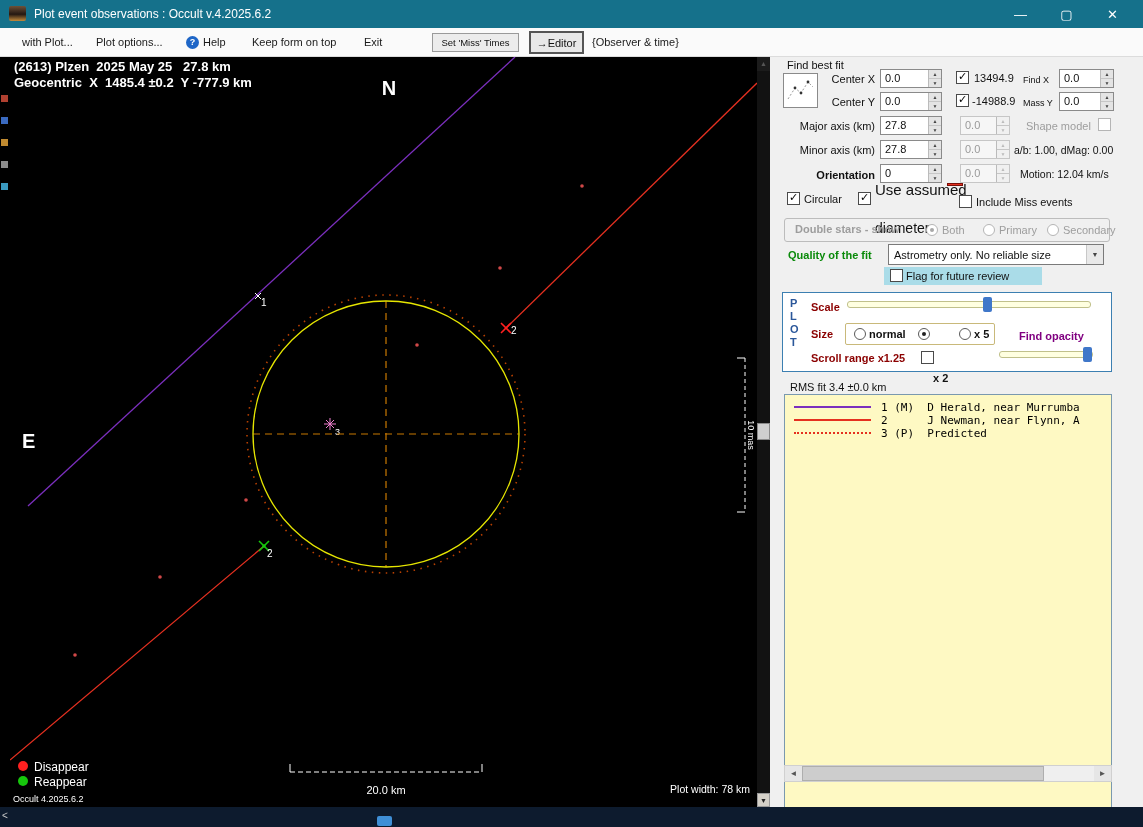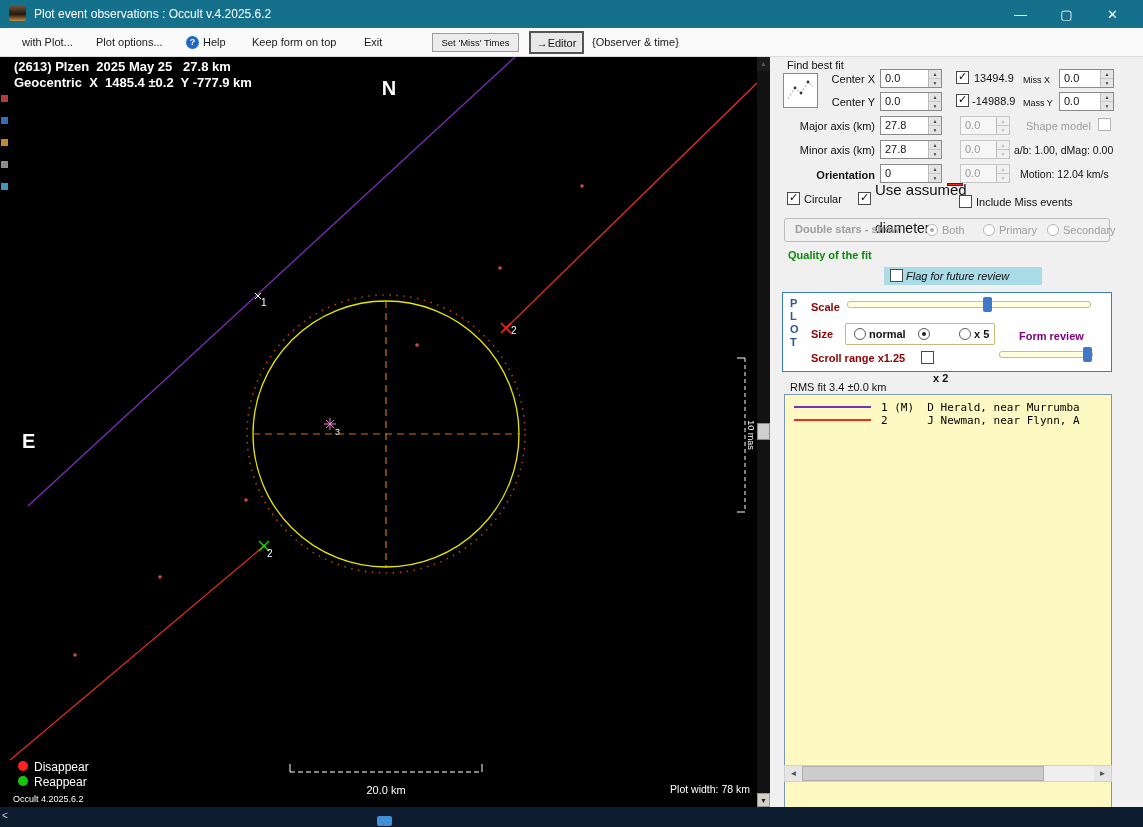--- a/index.html
+++ b/index.html
@@ -64,21 +64,21 @@
   .radio.gray { border-color:#b5b5b5; }
   .radio.gray.checked::after { background:#a8a8a8; }
 
   .groupbox { position:absolute; border:1px solid #bcbcbc; border-radius:3px; }
 
   .combo { position:absolute; height:21px; background:#fff; border:1px solid #7a7a7a; }
   .combo .cv { position:absolute; left:5px; top:4px; font-size:11px; white-space:nowrap; }
   .combo .ca { position:absolute; right:0; top:0; width:17px; height:100%; border-left:1px solid #c8c8c8; background:#e9e9e9; color:#444; font-size:7px; text-align:center; line-height:19px; }
 
   .flag-box { position:absolute; background:#aadce8; }
-  .flag-box .lbl { font-style:italic; font-weight:normal; }
+  .flag-box .lbl { font-weight:normal; }
 
   .plot-panel { position:absolute; left:12px; top:235px; width:330px; height:80px; background:#fff; border:1px solid #3c7fb1; }
   .plot-letters { position:absolute; left:7px; top:4px; display:flex; flex-direction:column; }
   .plot-letters span { font-size:11px; font-weight:bold; color:#2b579a; line-height:13px; }
   .slider { position:absolute; height:15px; }
   .slider .track { position:absolute; left:0; right:0; top:4px; height:7px; background:#ffffe0; border:1px solid #c0c08a; border-radius:3px; }
   .slider .thumb { position:absolute; top:0; width:9px; height:15px; background:#3f77c9; border-radius:2px; }
   .size-box { position:absolute; left:62px; top:30px; width:150px; height:22px; border:1px solid #c9b97a; border-radius:2px; }
   .size-box .lbl { font-weight:bold; color:#111; }
 
@@ -232,21 +232,21 @@
     <span class="lbl right" style="left:55px; top:16px; width:50px;">Center X</span>
     <span class="spin" style="left:110px; top:12px; width:62px;">
       <span class="v">0.0</span>
       <span class="btns">
           <i>▲</i>
           <i>▼</i>
         </span>
     </span>
     <span class="cb checked" style="left:186px; top:14px;"></span>
     <span class="lbl" style="left:204px; top:15px;">13494.9</span>
-    <span class="lbl small" style="left:253px; top:18px;">Miss X</span>
+    <span class="lbl small" style="left:253px; top:18px;">Find X</span>
     <span class="spin" style="left:289px; top:12px; width:55px;">
       <span class="v">0.0</span>
       <span class="btns">
           <i>▲</i>
           <i>▼</i>
         </span>
     </span>
 
     <span class="lbl right" style="left:55px; top:39px; width:50px;">Center Y</span>
     <span class="spin" style="left:110px; top:35px; width:62px;">
@@ -332,20 +332,24 @@
       <span class="lbl gray" style="left:10px; top:4px; font-weight:bold;">Double stars - show</span>
       <span class="radio gray checked" style="left:141px; top:5px;"></span>
       <span class="lbl gray" style="left:157px; top:5px;">Both</span>
       <span class="radio gray" style="left:198px; top:5px;"></span>
       <span class="lbl gray" style="left:214px; top:5px;">Primary</span>
       <span class="radio gray" style="left:262px; top:5px;"></span>
       <span class="lbl gray" style="left:278px; top:5px;">Secondary</span>
     </div>
 
     <span class="lbl green" style="left:18px; top:192px;">Quality of the fit</span>
+    <div class="combo" style="left:118px; top:187px; width:216px;">
+      <span class="cv">Astrometry only. No reliable size</span>
+      <span class="ca">▼</span>
+    </div>
     <div class="flag-box" style="left:114px; top:210px; width:158px; height:18px;">
       <span class="cb" style="left:6px; top:2px;"></span>
       <span class="lbl" style="left:22px; top:3px;">Flag for future review</span>
     </div>
 
     <div class="plot-panel">
       <div class="plot-letters">
         <span>P</span>
         <span>L</span>
         <span>O</span>
@@ -358,40 +362,44 @@
       </div>
       <span class="lbl maroon" style="left:28px; top:35px;">Size</span>
       <div class="size-box">
         <span class="radio" style="left:8px; top:4px;"></span>
         <span class="lbl" style="left:23px; top:4px; font-weight:bold;">normal</span>
         <span class="radio checked" style="left:72px; top:4px;"></span>
         <span class="lbl" style="left:87px; top:4px; font-weight:bold;margin-top:44px;">x 2</span>
         <span class="radio" style="left:113px; top:4px;"></span>
         <span class="lbl" style="left:128px; top:4px; font-weight:bold;">x 5</span>
       </div>
-      <span class="lbl purple" style="left:236px; top:37px;">Form review</span>
+      <span class="lbl purple" style="left:236px; top:37px;">Find opacity</span>
       <span class="lbl maroon" style="left:28px; top:59px;">Scroll range x1.25</span>
       <span class="cb" style="left:138px; top:58px;"></span>
       <div class="slider" style="left:216px; top:54px; width:94px;">
         <span class="track"></span>
         <span class="thumb" style="left:84px;"></span>
       </div>
     </div>
 
     <span class="lbl" style="left:20px; top:324px;">RMS fit 3.4 ±0.0 km</span>
 
     <div class="listbox">
       <div class="obs-row">
         <span class="obs-sample solid-purple"></span>
         <span class="obs-text">1 (M)  D Herald, near Murrumba</span>
       </div>
       <div class="obs-row">
         <span class="obs-sample solid-red"></span>
         <span class="obs-text">2      J Newman, near Flynn, A</span>
       </div>
+      <div class="obs-row">
+        <span class="obs-sample dotted-red"></span>
+        <span class="obs-text">3 (P)  Predicted</span>
+      </div>
     </div>
 
     <div class="hscroll">
       <span class="larr">◄</span>
       <span class="thumb"></span>
       <span class="rarr">►</span>
     </div>
   </div>
 
   <div class="taskbar">

